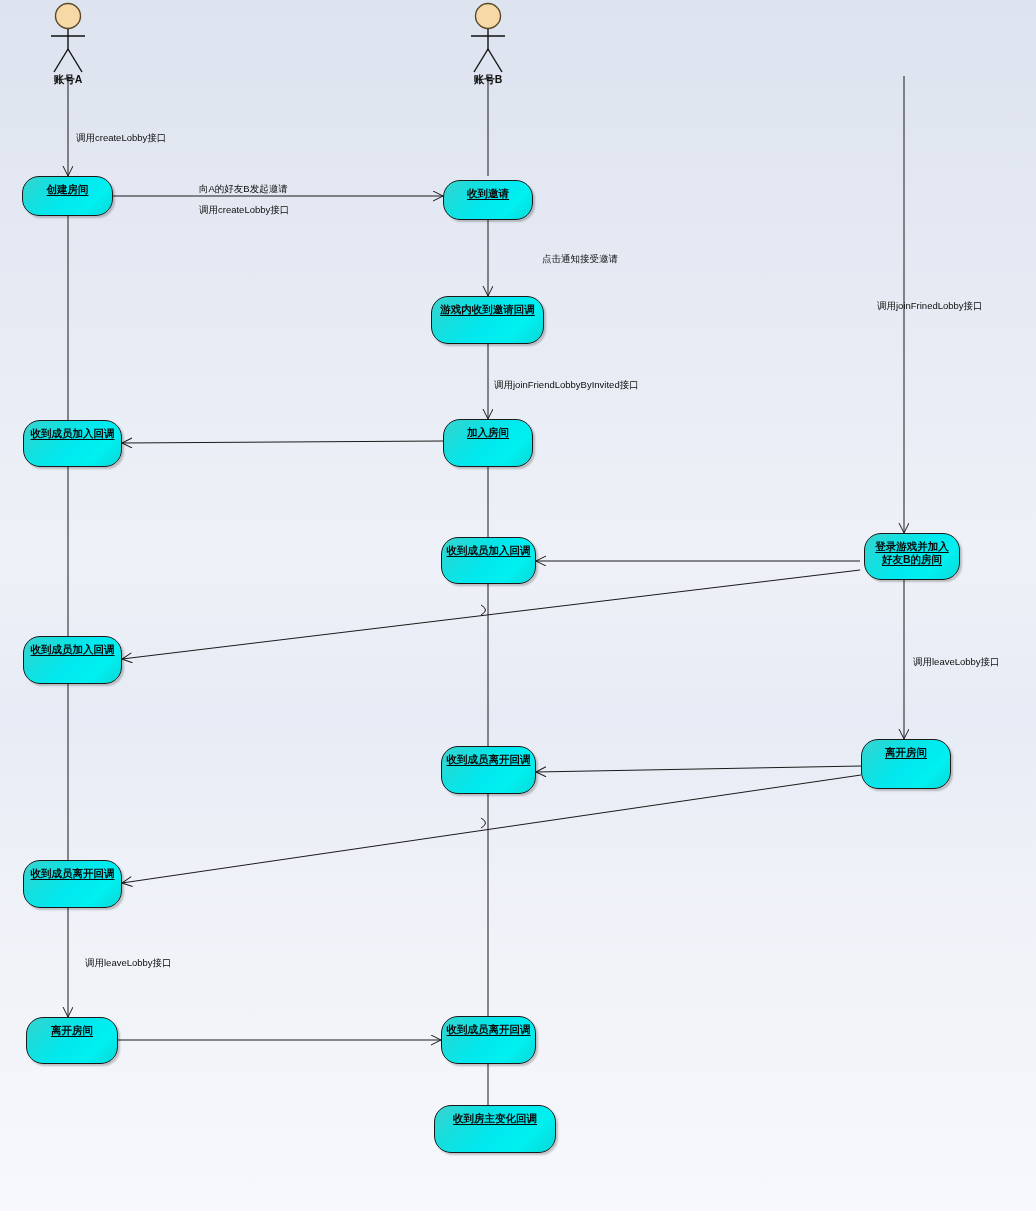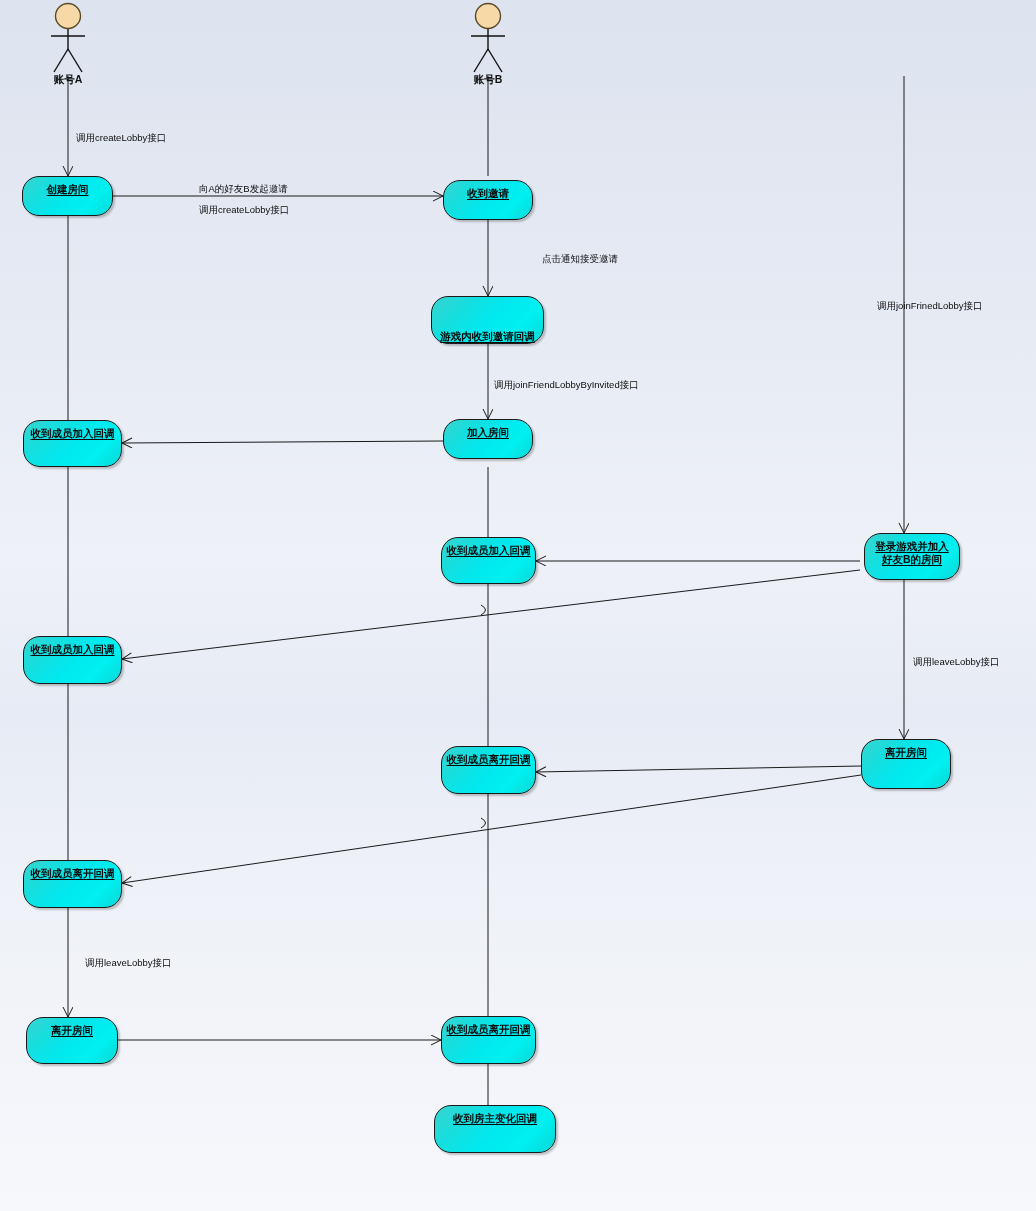--- a/index.html
+++ b/index.html
@@ -148,29 +148,29 @@
 
 
   <div class="node" style="left:22px; top:176px; width:91px; height:40px;">
     <span class="node-label">创建房间</span>
   </div>
 
   <div class="node" style="left:443px; top:180px; width:90px; height:40px;">
     <span class="node-label">收到邀请</span>
   </div>
 
-  <div class="node" style="left:431px; top:296px; width:113px; height:48px;align-items:flex-end;">
+  <div class="node" style="left:431px; top:296px; width:113px; height:48px;">
     <span class="node-label">游戏内收到邀请回调</span>
   </div>
 
   <div class="node" style="left:23px; top:420px; width:99px; height:47px;">
     <span class="node-label">收到成员加入回调</span>
   </div>
 
-  <div class="node" style="left:443px; top:419px; width:90px; height:40px;">
+  <div class="node" style="left:443px; top:419px; width:90px; height:48px;">
     <span class="node-label">加入房间</span>
   </div>
 
   <div class="node" style="left:441px; top:537px; width:95px; height:47px;">
     <span class="node-label">收到成员加入回调</span>
   </div>
 
   <div class="node" style="left:864px; top:533px; width:96px; height:47px;">
     <span class="node-label">登录游戏并加入
 好友B的房间</span>

